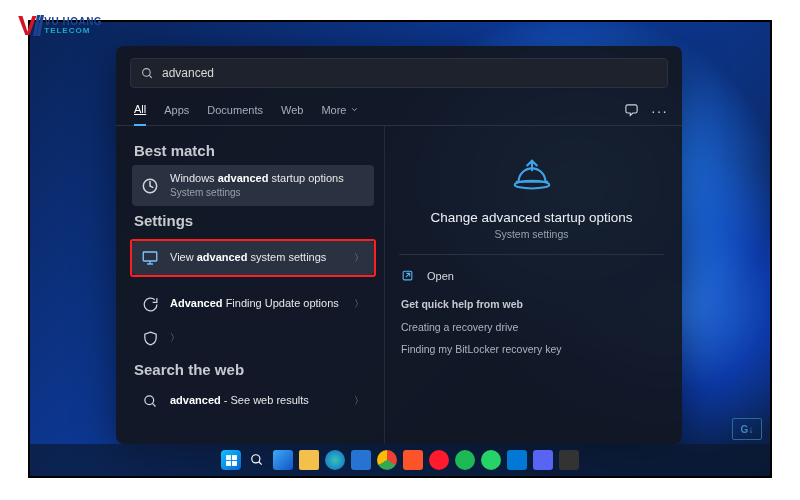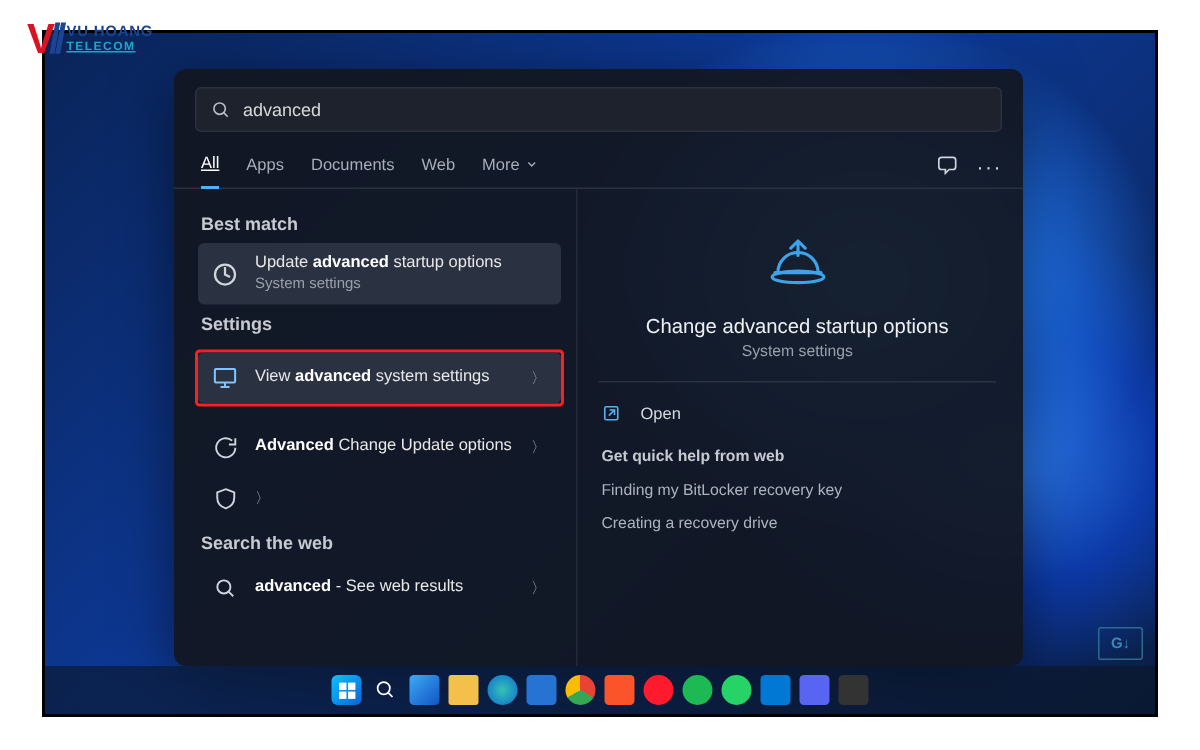--- a/index.html
+++ b/index.html
@@ -4,40 +4,40 @@
 <style>
   * { box-sizing: border-box; margin: 0; padding: 0; font-family: 'Segoe UI', Arial, sans-serif; }
   body { width: 800px; height: 500px; background: #fff; position: relative; overflow: hidden; }
   .outer-frame { position: absolute; top: 20px; left: 28px; width: 744px; height: 458px; border: 2px solid #000; overflow: hidden; }
   .logo { position: absolute; top: 10px; left: 18px; display: flex; align-items: center; gap: 4px; z-index: 50; }
   .logo-mark { font-weight: 900; font-size: 28px; letter-spacing: -4px; }
   .logo-mark .r { color: #d61423; }
   .logo-mark .b { color: #1b4593; }
   .logo-txt { display: flex; flex-direction: column; line-height: 1; font-size: 10px; font-weight: 700; }
   .logo-txt .t1 { color: #1b4593; letter-spacing: 0.5px; text-align: center; }
-  .logo-txt .t2 { color: #1aa9c9; font-size: 8px; letter-spacing: 1px; text-decoration: underline; }
+  .logo-txt .t2 { color: #1aa9c9; font-size: 8px; letter-spacing: 1px; }
   .desktop { position: absolute; inset: 0; background:
     radial-gradient(ellipse 320px 280px at 74% 36%, #3ea0ff 0%, #1e6de0 34%, transparent 62%),
     radial-gradient(ellipse 260px 220px at 86% 62%, #2f7ff0 0%, #0c3aa8 40%, transparent 70%),
     linear-gradient(135deg, #0a2458 0%, #0d3a9a 45%, #0a1e44 100%);
   }
   .taskbar { position: absolute; left: 0; right: 0; bottom: 0; height: 32px; background: rgba(12,22,40,0.62); backdrop-filter: blur(6px); display: flex; align-items: center; justify-content: center; gap: 6px; }
   .tb-icon { width: 20px; height: 20px; border-radius: 4px; display: flex; align-items: center; justify-content: center; font-size: 12px; color: #fff; }
   .tb-start { background: linear-gradient(135deg,#0cc2ff,#0a63d6); }
   .search-panel { position: absolute; top: 24px; left: 86px; width: 566px; height: 398px; background: rgba(18,22,30,0.92); border-radius: 8px; box-shadow: 0 10px 40px rgba(0,0,0,0.5); color: #e6e6e6; display: flex; flex-direction: column; overflow: hidden; }
   .search-bar { margin: 12px 14px 8px; height: 30px; background: #1d222c; border: 1px solid #2a3140; border-radius: 4px; display: flex; align-items: center; padding: 0 10px; gap: 8px; }
   .search-bar input { flex: 1; background: transparent; border: none; outline: none; color: #d8d8d8; font-size: 12px; }
   .tabs { display: flex; align-items: center; padding: 0 18px; gap: 18px; border-bottom: 1px solid #2a3140; font-size: 11px; color: #a8adb7; position: relative; }
   .tab { padding: 7px 0 9px; cursor: pointer; }
   .tab.active { color: #fff; border-bottom: 2px solid #4db1ff; margin-bottom: -1px; text-decoration: underline; }
   .tab-more { display: flex; align-items: center; gap: 4px; }
   .tabs-right { position: absolute; right: 14px; display: flex; gap: 12px; align-items: center; color: #cfd4dd; }
   .panel-body { flex: 1; display: flex; overflow: hidden; }
   .left-col { width: 268px; padding: 10px 10px 10px 16px; overflow: hidden; }
-  .sect-title { font-size: 12px; font-weight: 600; color: #c7cad1; margin: 6px 2px 6px; }
+  .sect-title { font-size: 15px; font-weight: 600; color: #c7cad1; margin: 6px 2px 6px; }
   .result { display: flex; align-items: center; gap: 10px; padding: 7px 8px; border-radius: 4px; position: relative; }
   .result.best { background: #2a3140; }
   .result.selected { background: #2a3140; }
   .hl-box { border: 2.5px solid #ff1f1f; border-radius: 3px; margin: 10px -2px; }
   .ric { width: 20px; height: 20px; flex: 0 0 20px; display: flex; align-items: center; justify-content: center; color: #cfd4dd; }
   .rtxt { flex: 1; font-size: 11px; line-height: 1.25; }
   .rtxt .ln1 { color: #e8e8e8; }
   .rtxt .ln2 { color: #9aa0ab; font-size: 10px; margin-top: 1px; }
   .rtxt b { font-weight: 600; color: #fff; }
   .chev { color: #9aa0ab; font-size: 10px; padding-right: 2px; }
@@ -105,21 +105,21 @@
       <div class="left-col">
         <div class="sect-title">Best match</div>
         <div class="result best">
           <div class="ric">
             <svg width="20" height="20" viewBox="0 0 24 24" fill="none" stroke="#cfd4dd" stroke-width="1.8">
                 <circle cx="12" cy="12" r="8"></circle>
                 <path d="M12 6v6l4 2"></path>
               </svg>
           </div>
           <div class="rtxt">
-            <div class="ln1"><span>Update </span><b>advanced</b><span></span> <span>startup options</span></div>
+            <div class="ln1"><span>Windows </span><b>advanced</b><span></span> <span>startup options</span></div>
             <div class="ln2">System settings</div>
           </div>
         </div>
 
         <div class="sect-title">Settings</div>
 
         <div class="hl-box">
           <div class="result selected">
             <div class="ric">
               <svg width="18" height="18" viewBox="0 0 24 24" fill="none" stroke="#7fc4ff" stroke-width="1.8">
@@ -136,21 +136,21 @@
         </div>
 
         <div class="result">
           <div class="ric">
             <svg width="17" height="17" viewBox="0 0 24 24" fill="none" stroke="#cfd4dd" stroke-width="1.8">
                 <path d="M21 12a9 9 0 1 1-3-6.7"></path>
                 <polyline points="21 3 21 9 15 9"></polyline>
               </svg>
           </div>
           <div class="rtxt">
-            <div class="ln1"><b>Advanced</b><span> Change</span> <span>Update options</span></div>
+            <div class="ln1"><b>Advanced</b><span> Finding</span> <span>Update options</span></div>
           </div>
           <div class="chev">〉</div>
         </div>
 
         <div class="result">
           <div class="ric">
             <svg width="17" height="17" viewBox="0 0 24 24" fill="none" stroke="#cfd4dd" stroke-width="1.8">
                 <path d="M12 3l8 3v5c0 5-3.5 8.5-8 10-4.5-1.5-8-5-8-10V6z"></path>
               </svg>
           </div>
@@ -188,22 +188,22 @@
           <span class="aicon">
             <svg width="13" height="13" viewBox="0 0 24 24" fill="none" stroke="#55b4ef" stroke-width="2">
                 <rect x="4" y="4" width="16" height="16" rx="2"></rect>
                 <polyline points="10 8 16 8 16 14"></polyline>
                 <line x1="16" y1="8" x2="9" y2="15"></line>
               </svg>
           </span>
           <span>Open</span>
         </div>
         <div class="help-title">Get quick help from web</div>
+        <div class="help-link">Creating a recovery drive</div>
         <div class="help-link">Finding my BitLocker recovery key</div>
-        <div class="help-link">Creating a recovery drive</div>
       </div>
     </div>
   </div>
 
   <div class="gg-mark">G↓</div>
 
   <div class="taskbar">
     <div class="tb-icon tb-start">
       <svg width="13" height="13" viewBox="0 0 24 24">
           <rect x="2" y="2" width="9" height="9" fill="#fff"></rect>

